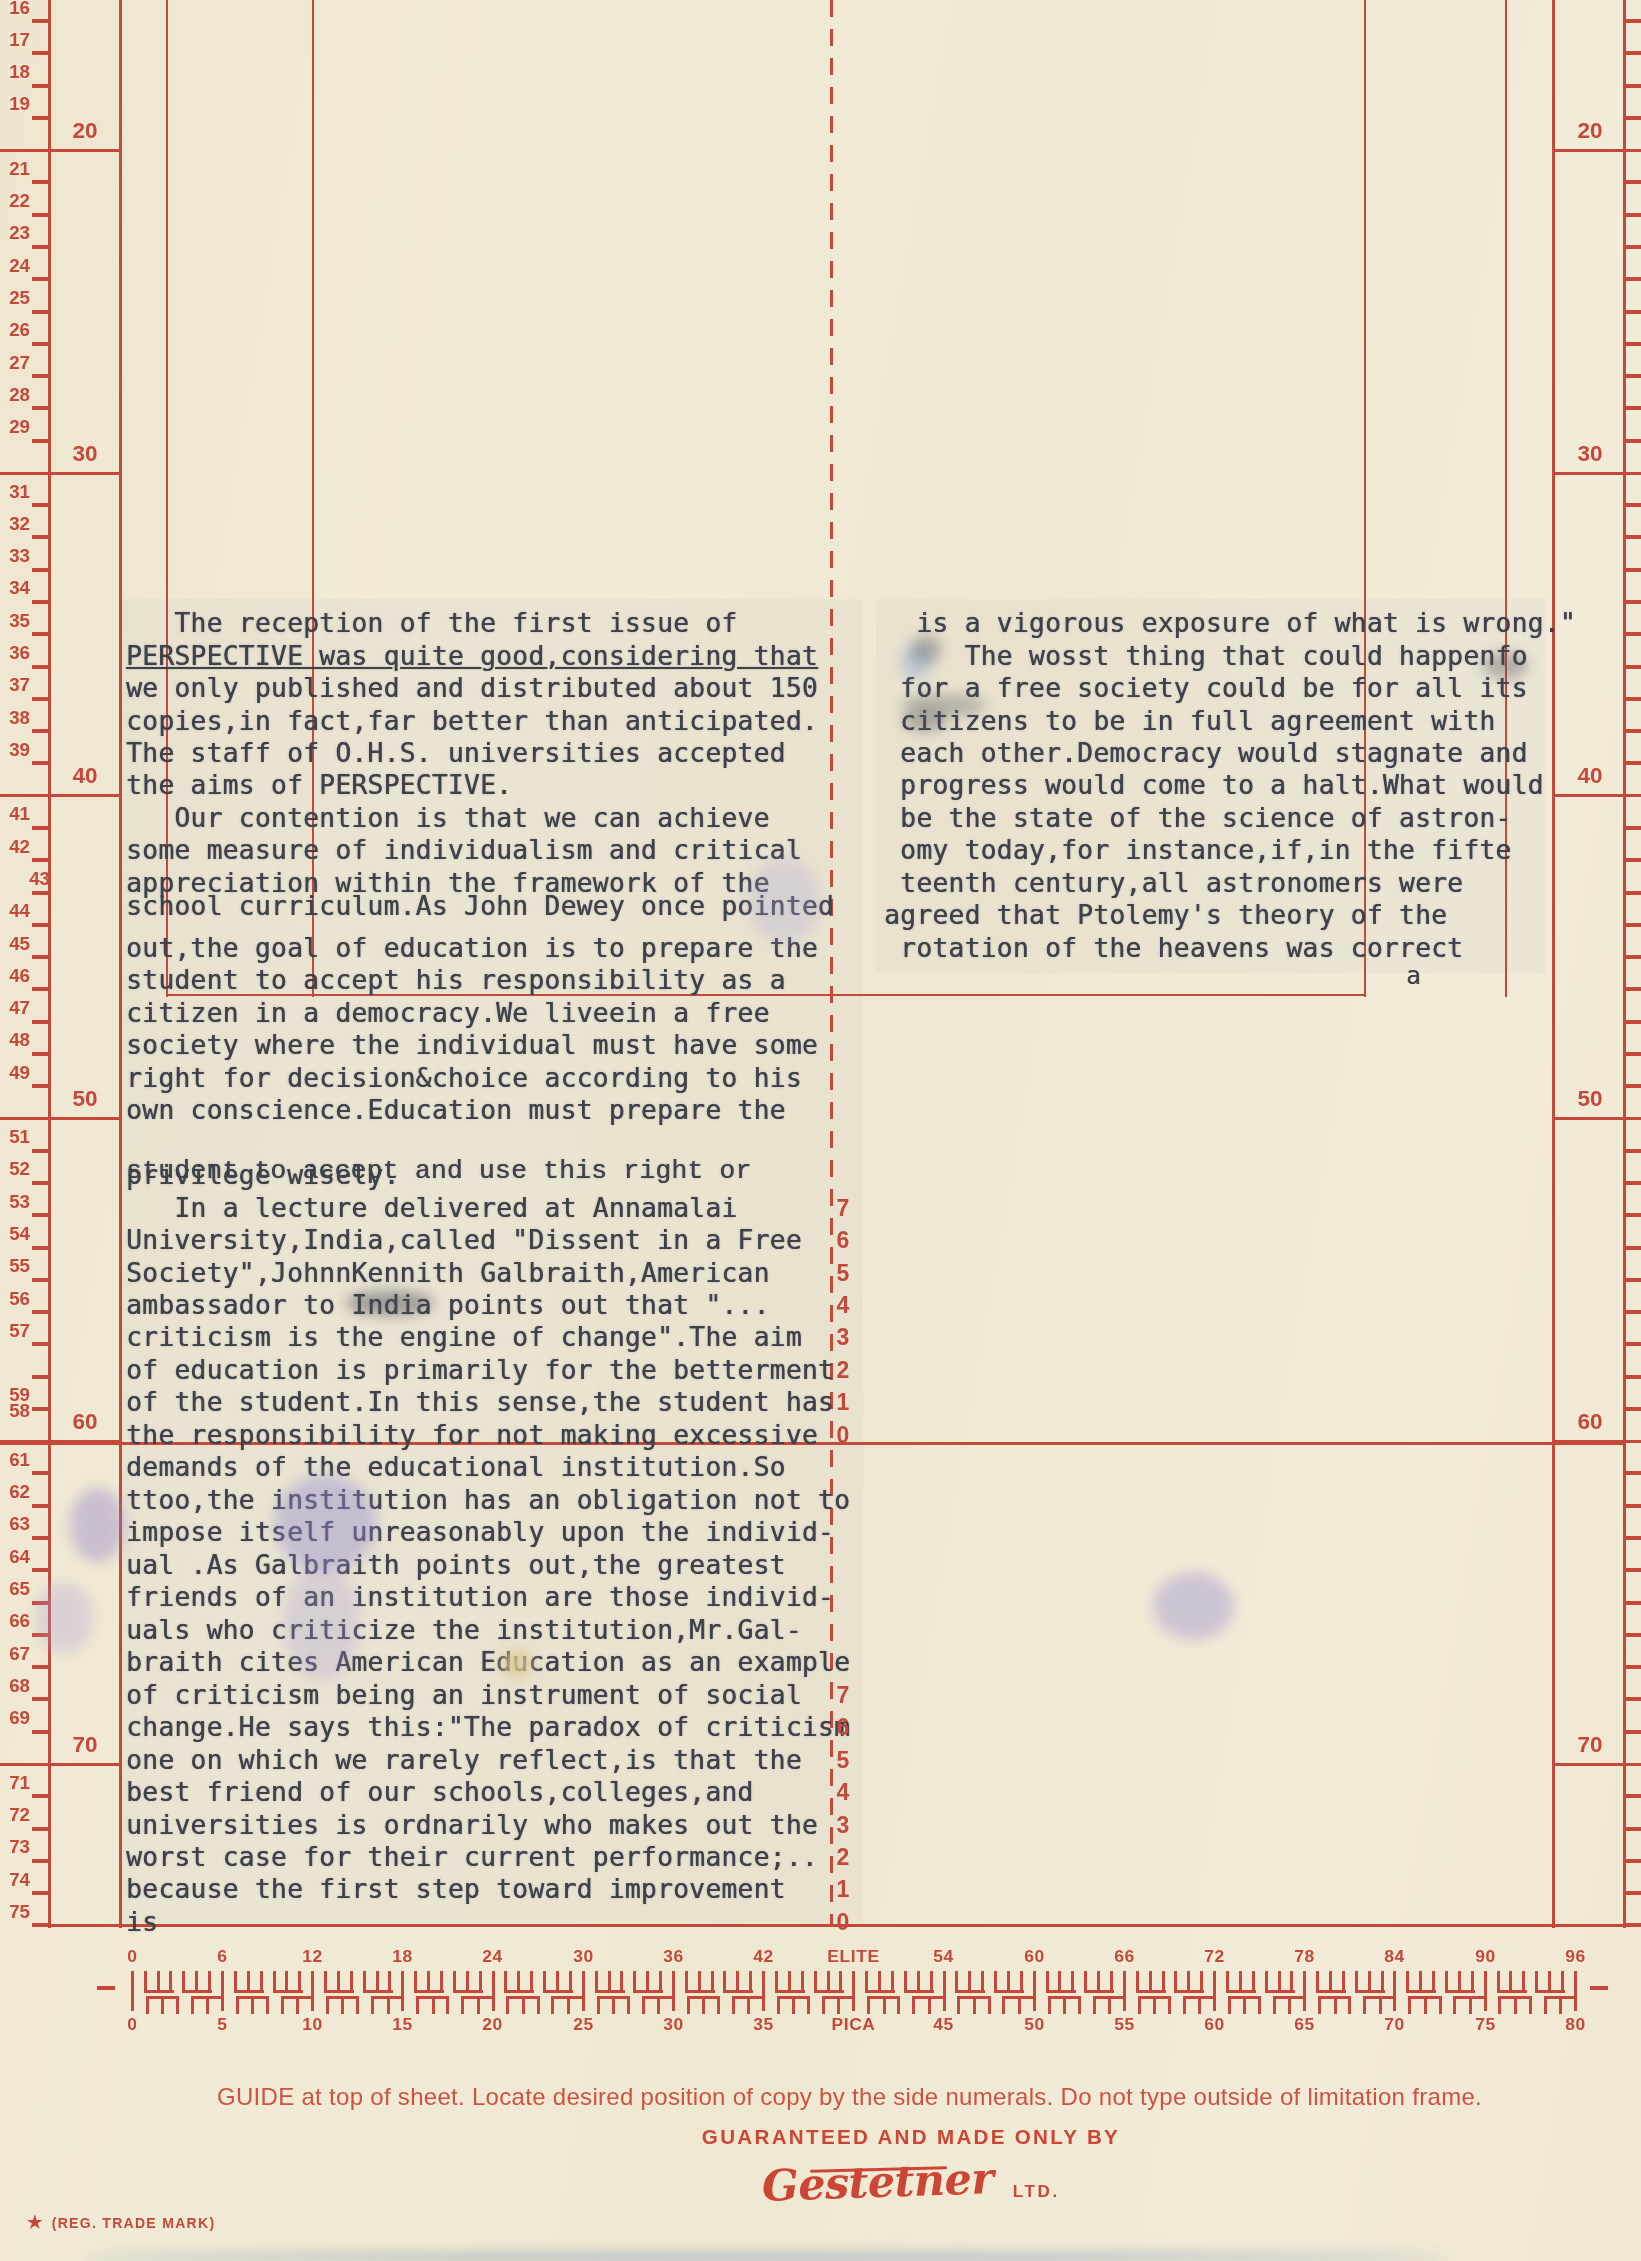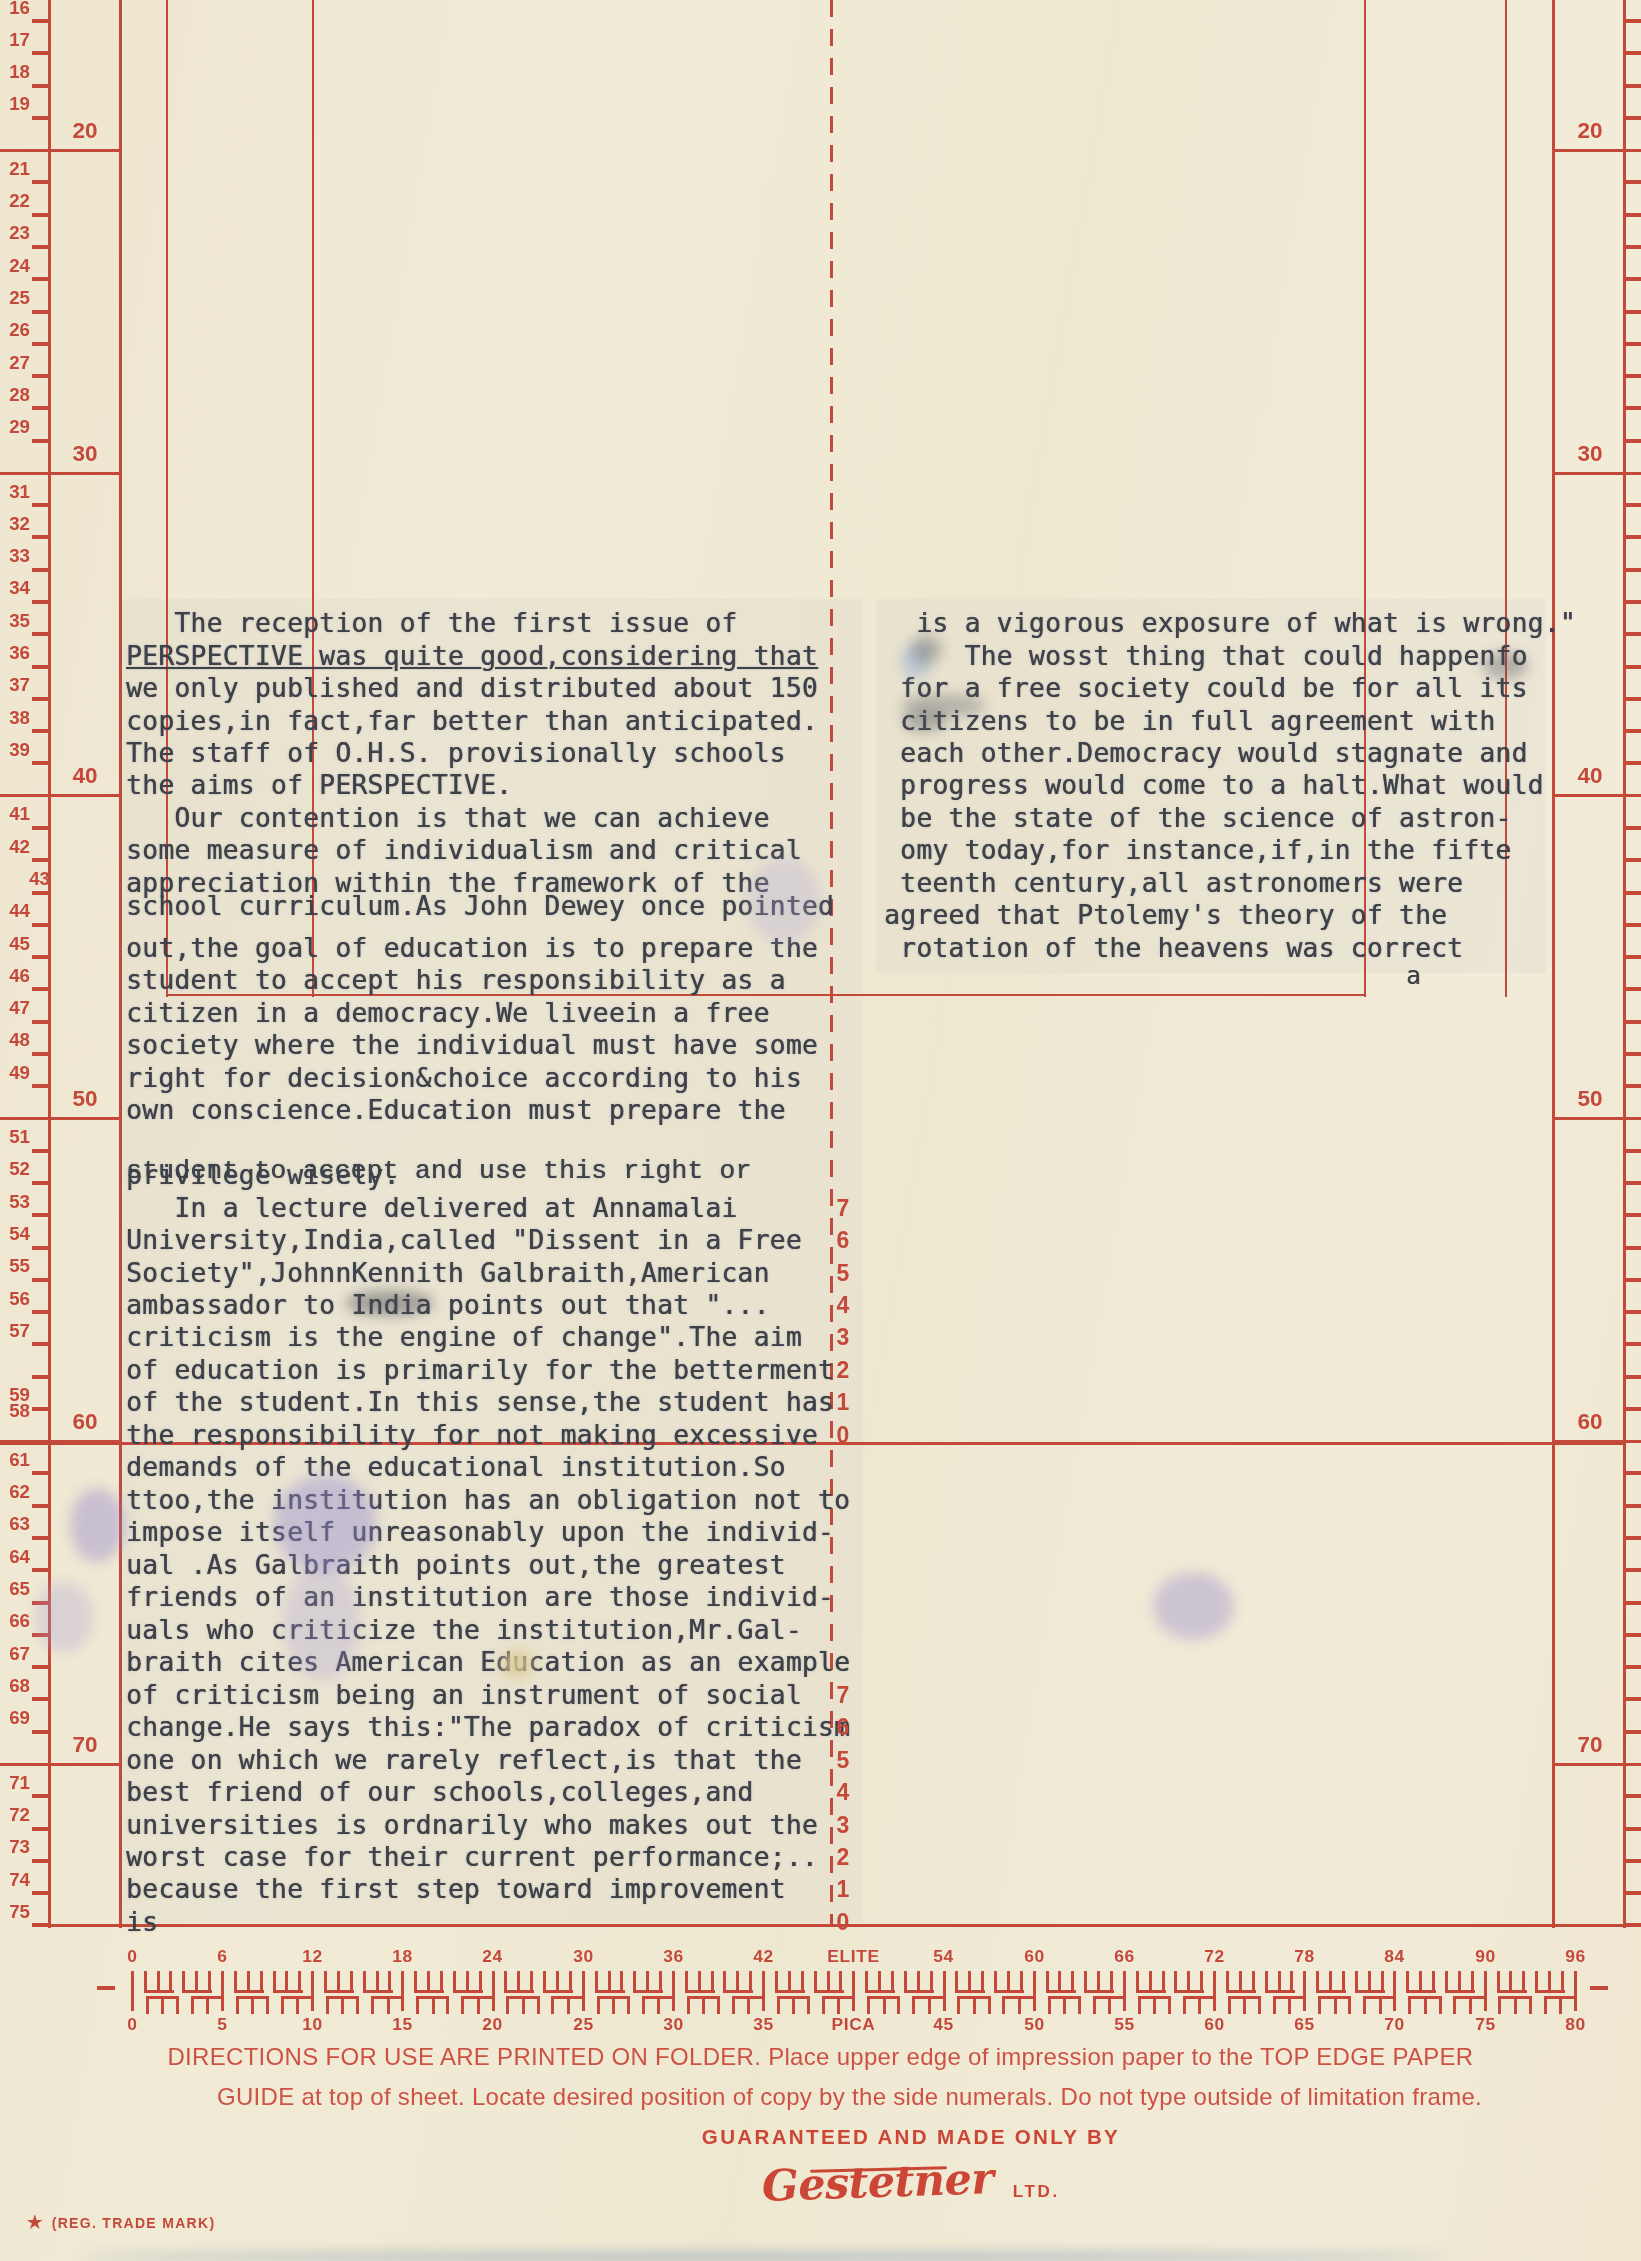--- a/index.html
+++ b/index.html
@@ -251,21 +251,21 @@
       <div class="hline" style="left: 1552px; top: 1763px; width: 90px; height: 2.6px;"></div>
       <div class="decade" style="left: 59px; top: 1732px;">70</div>
       <div class="decade" style="left: 1564px; top: 1732px;">70</div>
     </div>
 
   <div id="left-column">
       <div class="type-line" style="top: 608px;">   The reception of the first issue of</div>
       <div class="type-line" style="top: 641px; text-decoration: underline;">PERSPECTIVE was quite good,considering that</div>
       <div class="type-line" style="top: 673px;">we only published and distributed about 150</div>
       <div class="type-line" style="top: 706px;">copies,in fact,far better than anticipated.</div>
-      <div class="type-line" style="top: 738px;">The staff of O.H.S. provisionally schools</div>
+      <div class="type-line" style="top: 738px;">The staff of O.H.S. universities accepted</div>
       <div class="type-line" style="top: 770px;">the aims of PERSPECTIVE.</div>
       <div class="type-line" style="top: 803px;">   Our contention is that we can achieve</div>
       <div class="type-line" style="top: 835px;">some measure of individualism and critical</div>
       <div class="type-line" style="top: 868px;">appreciation within the framework of the</div>
       <div class="type-line" style="top: 864px; margin-top: 27px;">school curriculum.As John Dewey once pointed</div>
       <div class="type-line" style="top: 933px;">out,the goal of education is to prepare the</div>
       <div class="type-line" style="top: 965px;">student to accept his responsibility as a</div>
       <div class="type-line" style="top: 998px;">citizen in a democracy.We liveein a free</div>
       <div class="type-line" style="top: 1030px;">society where the individual must have some</div>
       <div class="type-line" style="top: 1063px;">right for decision&amp;choice according to his</div>
@@ -619,21 +619,20 @@
       <div class="tick" style="left: 1559px; top: 1996px; width: 2.6px; height: 18px;"></div>
       <div class="bar" style="left: 1498px; top: 1996px; width: 33px; height: 3.2px;"></div>
       <div class="bar" style="left: 1544px; top: 1996px; width: 33px; height: 3.2px;"></div>
       <div class="ruler-label" style="left: 1540px; top: 1947px;">96</div>
       <div class="ruler-label" style="left: 1540px; top: 2015px;">80</div>
       <div class="tick" style="left: 1574px; top: 1971px; width: 3.2px; height: 40px;"></div>
     </div>
   <div class="tick" style="left:97px;top:1986px;width:18px;height:3.9px;"></div>
   <div class="tick" style="left:1590px;top:1986px;width:18px;height:3.9px;"></div>
 
-  <div id="directions1" class="footer-text" style="top:2043px;">DIRECTIONS FOR USE ARE PRINTED ON FOLDER.  Place upper edge of impression paper to the TOP EDGE PAPER</div>
   <div id="directions2" class="footer-text" style="top:2083px;padding-left:29px;">GUIDE at top of sheet.  Locate desired position of copy by the side numerals.  Do not type outside of limitation frame.</div>
   <div id="guarantee" style="top:2125px;">GUARANTEED AND MADE ONLY BY</div>
   <div id="brand-block" style="top:2157px;">
     <span class="brand">Gestetner</span><span class="ltd">LTD.</span>
   </div>
   <div id="flourish"></div>
   <div id="trademark">
     <span class="star">★</span>
     <span>(REG. TRADE MARK)</span>
   </div>

